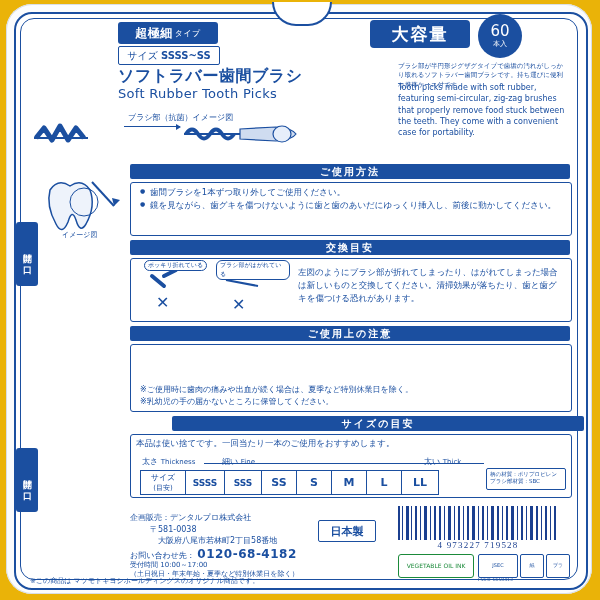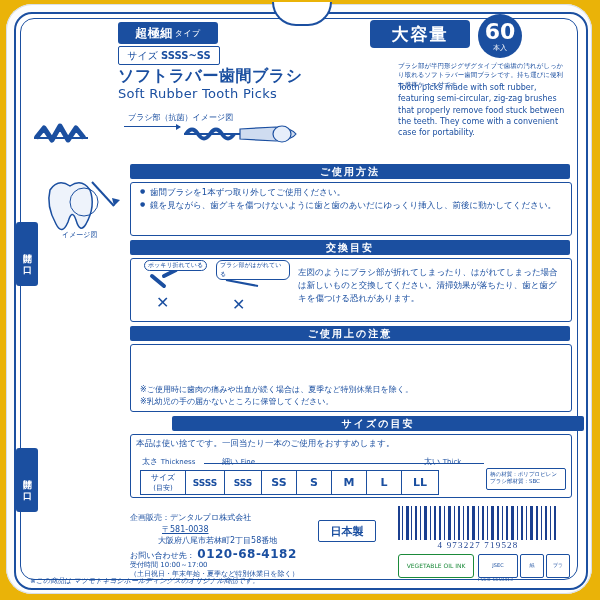--- a/index.html
+++ b/index.html
@@ -70,21 +70,21 @@
     background:#1b4fa0;color:#fff;border-radius:4px;
     font-size:17px;font-weight:bold;letter-spacing:2px;
     display:flex;align-items:center;justify-content:center;
   }
   .cnt-circle{
     position:absolute;left:478px;top:14px;width:44px;height:44px;
     border-radius:50%;background:#1b4fa0;color:#fff;
     display:flex;flex-direction:column;align-items:center;justify-content:center;
     line-height:1;
   }
-  .cnt-circle .n{font-size:22px;font-weight:bold;}
+  .cnt-circle .n{font-size:15px;font-weight:normal;}
   .cnt-circle .u{font-size:7px;margin-top:2px;}
 
   .desc-jp{
     position:absolute;left:398px;top:62px;width:170px;
     font-size:6.5px;line-height:1.45;color:#1b4fa0;
   }
   .desc-en{
     position:absolute;left:398px;top:82px;width:170px;
     font-size:8px;line-height:1.42;color:#1b4fa0;
   }
@@ -162,21 +162,21 @@
     border:1px solid #1b8a3a;border-radius:3px;color:#1b8a3a;
     font-size:6px;display:flex;align-items:center;justify-content:center;
     text-align:center;line-height:1.1;background:#fff;
   }
   .mark{
     position:absolute;border:1px solid #1b4fa0;border-radius:2px;color:#1b4fa0;
     font-size:5px;display:flex;align-items:center;justify-content:center;text-align:center;
     background:#fff;line-height:1.1;
   }
   .footnote{
-    position:absolute;left:30px;top:576px;font-size:7px;color:#1b4fa0;font-style:italic;
+    position:absolute;left:30px;top:576px;font-size:7px;color:#1b4fa0;
   }
 </style>
 </head>
 <body>
 
 <div class="pkg">
   <div class="pkg-edge"></div>
   <div class="pkg-inner"></div>
   <div class="sub-border"></div>
   <div class="hang"></div>
@@ -299,21 +299,21 @@
     </table>
 
   <div style="position:absolute;left:486px;top:468px;width:80px;height:22px;border:1px solid #1b4fa0;border-radius:2px;padding:2px 3px;box-sizing:border-box;">
     <div style="font-size:5.5px;color:#1b4fa0;line-height:1.3;">柄の材質：ポリプロピレン</div>
     <div style="font-size:5.5px;color:#1b4fa0;line-height:1.3;">ブラシ部材質：SBC</div>
   </div>
 
   <div class="txt" style="left:130px;top:512px;font-size:8px;">
     <span>企画販売：</span><span>デンタルプロ株式会社</span>
   </div>
-  <div class="txt" style="left:162px;top:524px;font-size:8px;text-decoration:underline;">〒581-0038</div>
+  <div class="txt" style="left:150px;top:524px;font-size:8px;">〒581-0038</div>
   <div class="txt" style="left:158px;top:535px;font-size:8px;">大阪府八尾市若林町2丁目58番地</div>
   <div class="txt" style="left:130px;top:547px;font-size:8px;">
     <span>お問い合わせ先：</span>
     <span style="font-size:12px;font-weight:bold;letter-spacing:0.5px;">0120-68-4182</span>
   </div>
   <div class="txt" style="left:130px;top:560px;font-size:7px;">受付時間 10:00～17:00</div>
   <div class="txt" style="left:130px;top:569px;font-size:7px;">（土日祝日・年末年始・夏季など特別休業日を除く）</div>
 
   <div class="madein">日本製</div>
 

